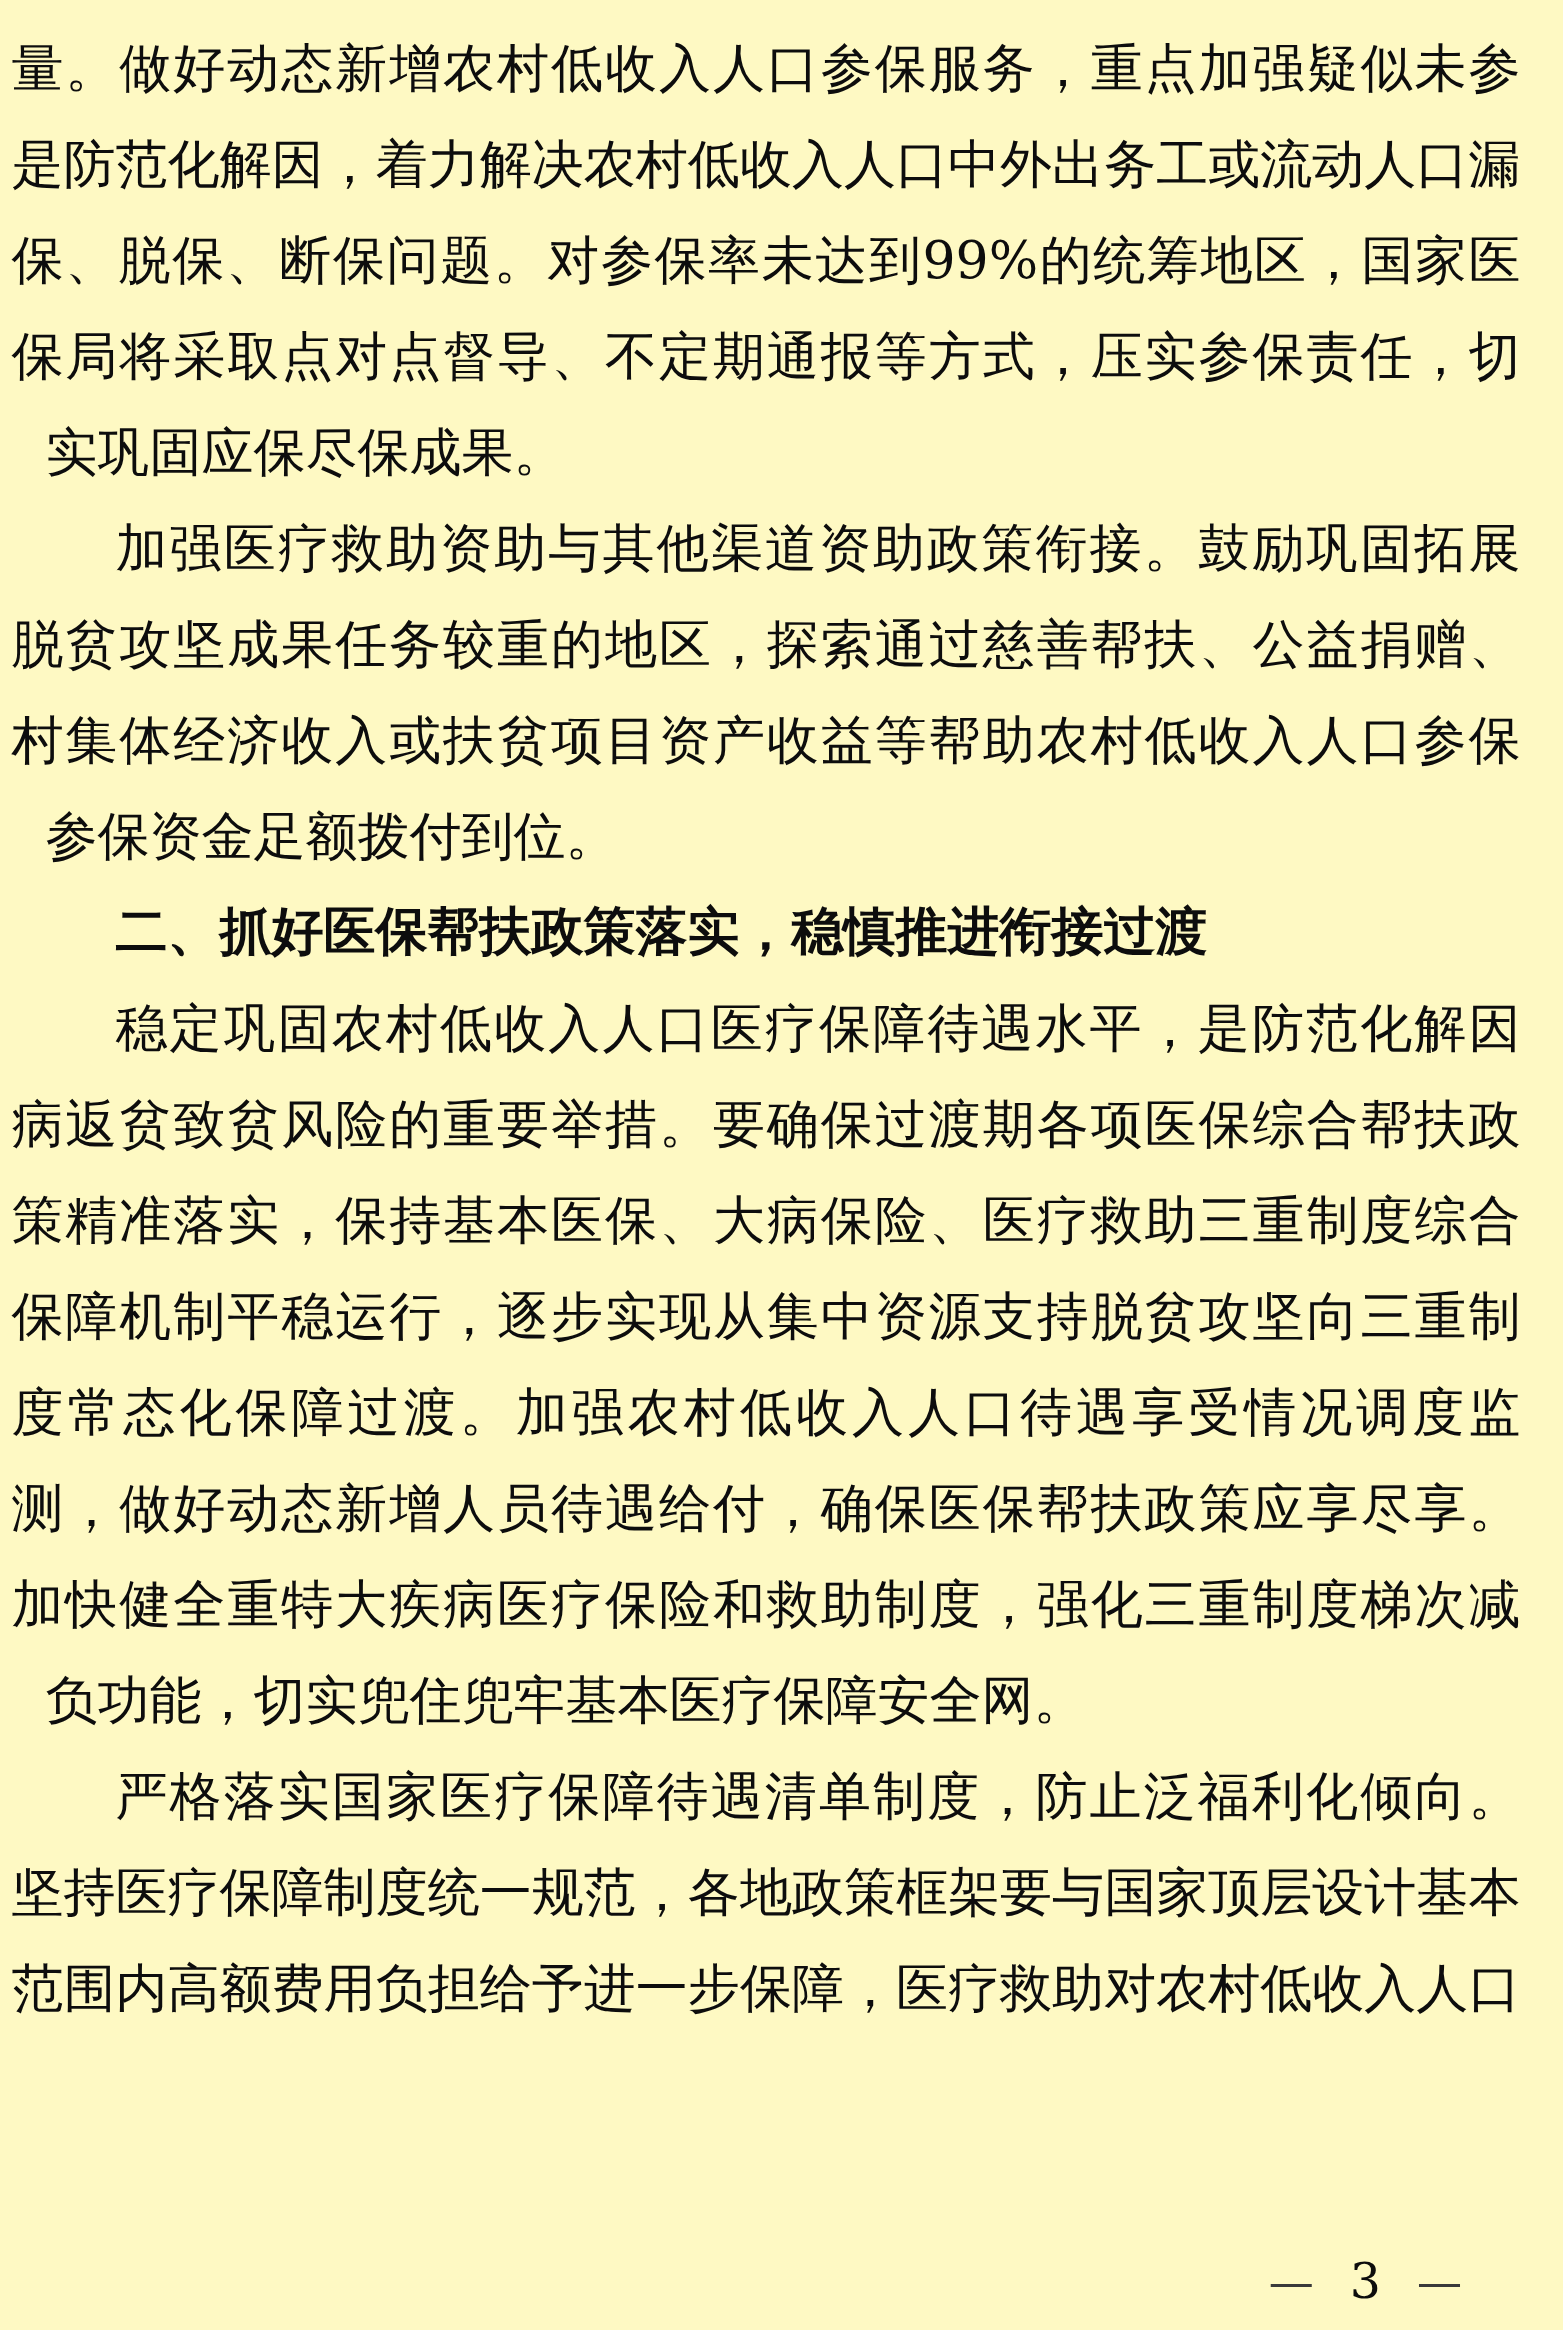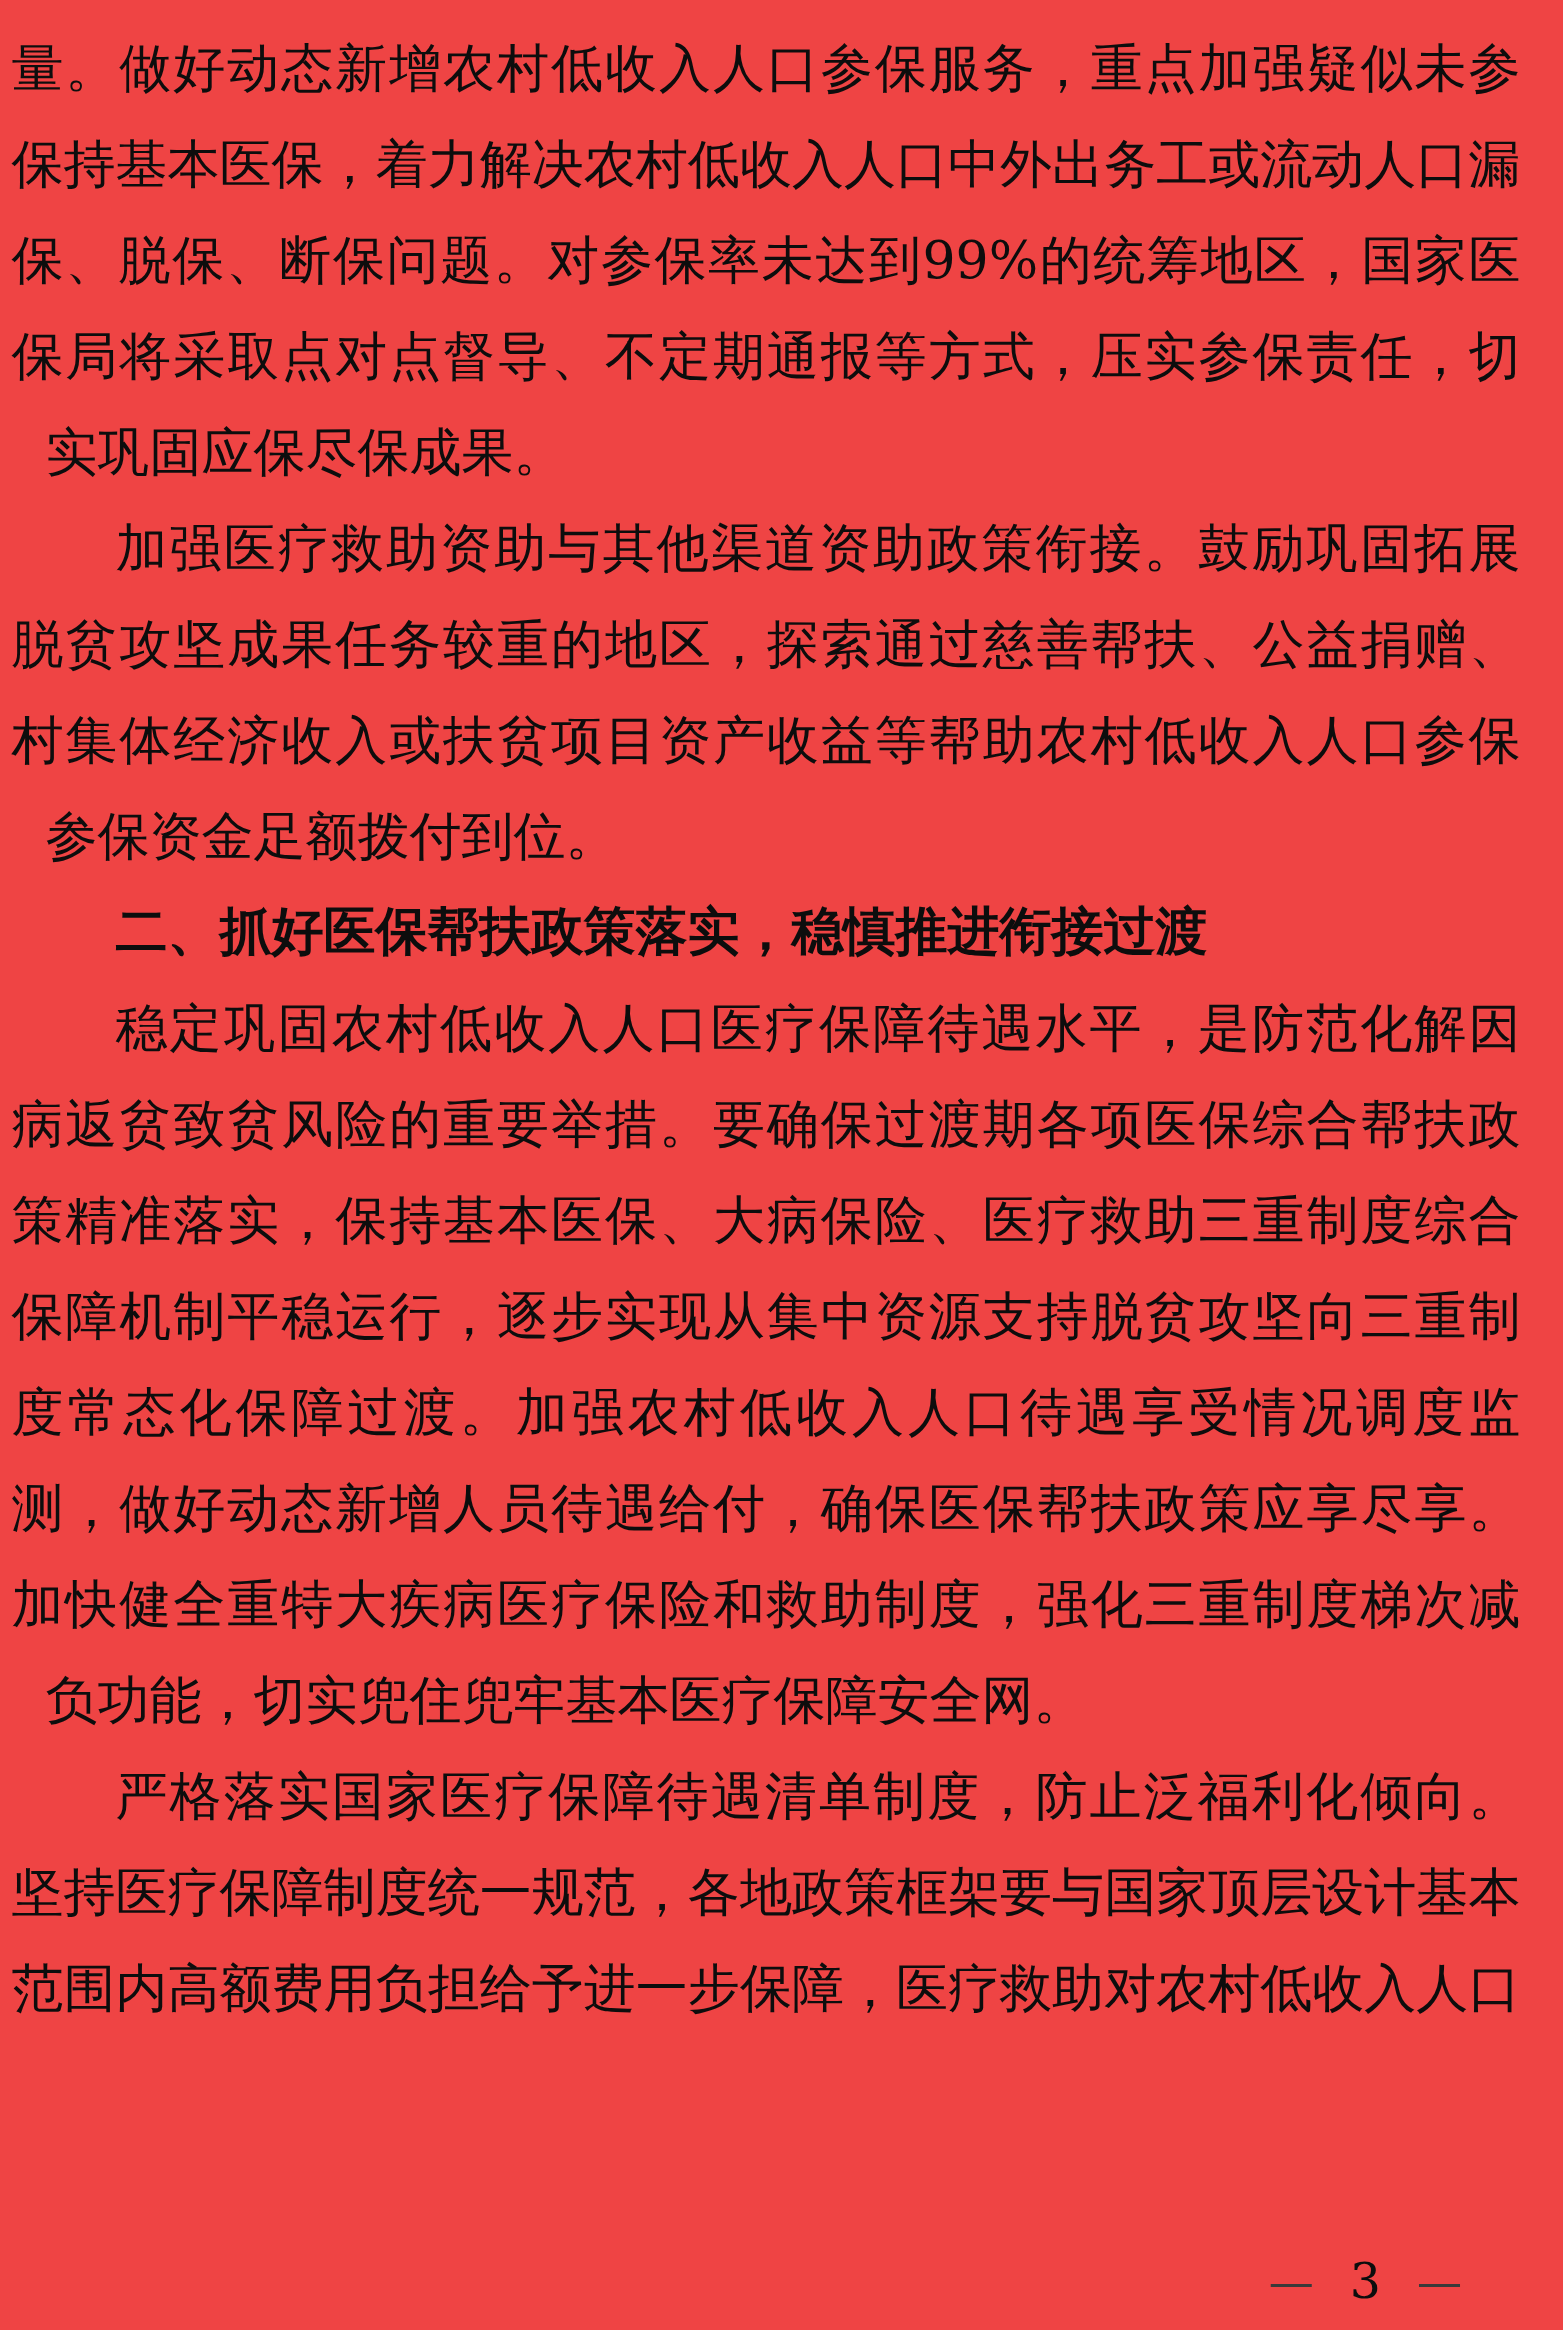--- a/index.html
+++ b/index.html
@@ -4,21 +4,21 @@
 <style>
   html, body {
     margin: 0;
     padding: 0;
     background: #ffffff;
   }
   .page {
     position: relative;
     width: 1563px;
     height: 2330px;
-    background: #ef4444;
+    background: #fef9c3;
     color: #0d0d0d;
     font-family: "DejaVu Serif", "Liberation Serif", serif;
     overflow: hidden;
   }
   .text-block {
     position: absolute;
     left: 11.4px;
     top: 19.5px;
     width: 1509px;
   }
@@ -62,21 +62,21 @@
     font-size: 49px;
     color: #0d0d0d;
   }
 </style>
 </head>
 <body>
 
 <div class="page">
   <div class="text-block">
     <div class="line fill">量。做好动态新增农村低收入人口参保服务，重点加强疑似未参</div>
-    <div class="line fill">保持基本医保，着力解决农村低收入人口中外出务工或流动人口漏</div>
+    <div class="line fill">是防范化解因，着力解决农村低收入人口中外出务工或流动人口漏</div>
     <div class="line fill">保、脱保、断保问题。对参保率未达到99%的统筹地区，国家医</div>
     <div class="line fill">保局将采取点对点督导、不定期通报等方式，压实参保责任，切</div>
     <div class="line end">实巩固应保尽保成果。</div>
     <div class="line indent fill">加强医疗救助资助与其他渠道资助政策衔接。鼓励巩固拓展</div>
     <div class="line fill">脱贫攻坚成果任务较重的地区，探索通过慈善帮扶、公益捐赠、</div>
     <div class="line fill">村集体经济收入或扶贫项目资产收益等帮助农村低收入人口参保</div>
     <div class="line end">参保资金足额拨付到位。</div>
     <div class="line indent heading">二、抓好医保帮扶政策落实，稳慎推进衔接过渡</div>
     <div class="line indent fill">稳定巩固农村低收入人口医疗保障待遇水平，是防范化解因</div>
     <div class="line fill">病返贫致贫风险的重要举措。要确保过渡期各项医保综合帮扶政</div>

